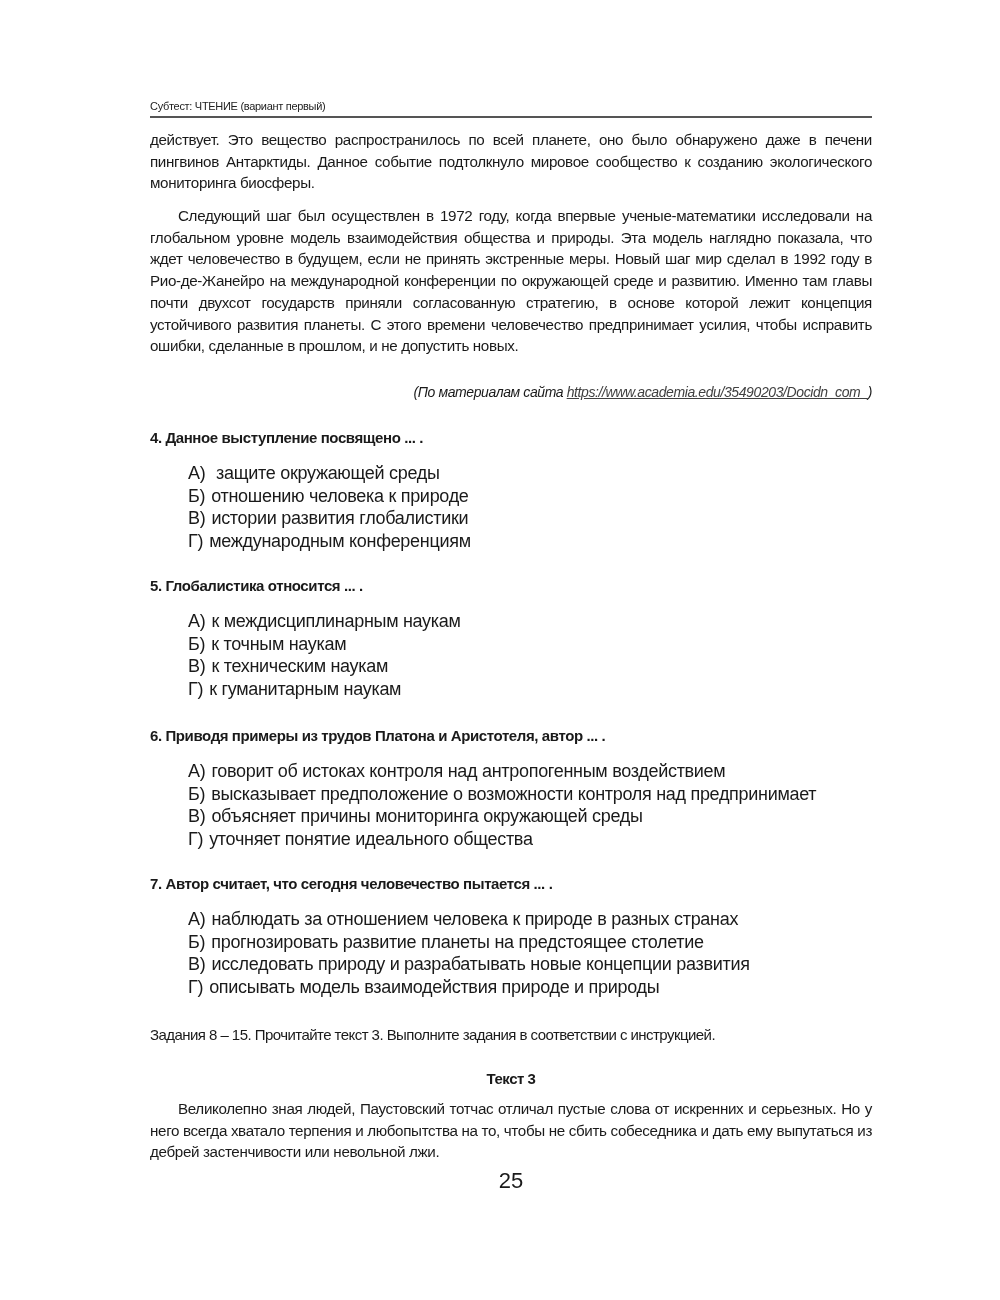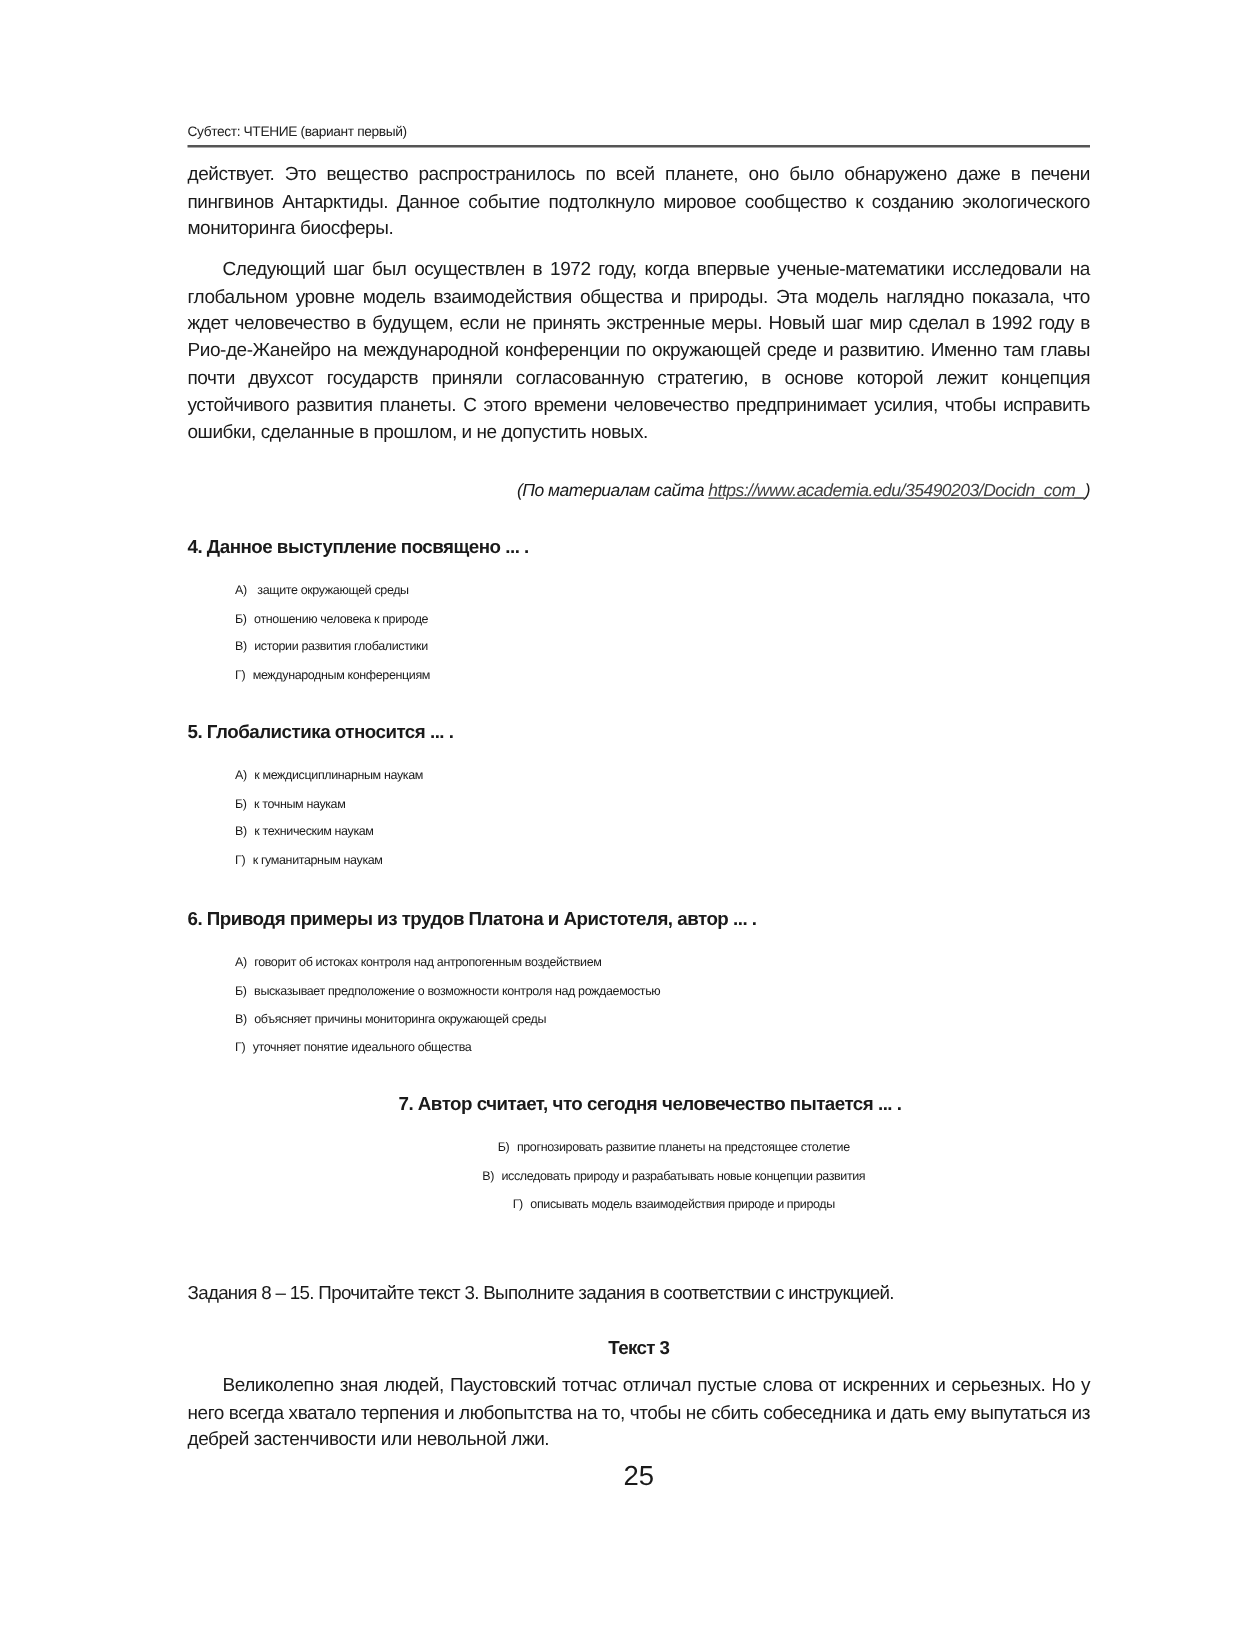--- a/index.html
+++ b/index.html
@@ -10,26 +10,26 @@
   .header-text { font-size: 11px; letter-spacing: -0.3px; color: #222; line-height: 14px; }
   .header-rule { margin-top: 3px; height: 2px; background: #555; width: 722px; }
   .para { font-size: 15.2px; line-height: 21.7px; text-align: justify; margin: 0; letter-spacing: -0.35px; }
   .indent { text-indent: 28px; }
   .p1 { position: absolute; top: 129px; width: 722px; }
   .p2 { position: absolute; top: 205px; width: 722px; }
   .source { position: absolute; top: 384px; right: 0; font-size: 14px; font-style: italic; letter-spacing: -0.4px; }
   .source a { color: #404040; text-decoration: underline; }
   .q { position: absolute; left: 0; width: 740px; }
   .q-title { font-weight: bold; font-size: 15px; letter-spacing: -0.4px; line-height: 20px; margin: 0 0 14px 0; }
-  .opt { font-size: 10px; line-height: 22.5px; padding-left: 38px; letter-spacing: -0.3px; }
+  .opt { font-size: 18px; line-height: 22.5px; padding-left: 38px; letter-spacing: -0.3px; }
   .opt .letter { display: inline-block; margin-right: 6px; }
   .q4 { top: 428px; }
   .q5 { top: 576px; }
   .q6 { top: 726px; }
-  .q7 { top: 874px; text-align: center; }
+  .q7 { top: 874px; }
   .tasks { position: absolute; top: 1026px; left: 0; width: 740px; font-weight: normal; font-size: 15px; letter-spacing: -0.55px; }
   .text-title { position: absolute; top: 1070px; left: 0; width: 722px; text-align: center; font-size: 15px; font-weight: bold; letter-spacing: -0.5px; }
   .p3 { position: absolute; top: 1098px; width: 722px; }
   .page-num { position: absolute; top: 1168px; left: 0; width: 722px; text-align: center; font-size: 22px; }
 </style>
 </head>
 <body>
 
 <div class="page">
 
@@ -57,27 +57,28 @@
     <div class="q-title">5. Глобалистика относится ... .</div>
     <div class="opt"><span class="letter">А)</span><span>к междисциплинарным наукам</span></div>
     <div class="opt"><span class="letter">Б)</span><span>к точным наукам</span></div>
     <div class="opt"><span class="letter">В)</span><span>к техническим наукам</span></div>
     <div class="opt"><span class="letter">Г)</span><span>к гуманитарным наукам</span></div>
   </div>
 
   <div class="q q6">
     <div class="q-title">6. Приводя примеры из трудов Платона и Аристотеля, автор ... .</div>
     <div class="opt"><span class="letter">А)</span><span>говорит об истоках контроля над антропогенным воздействием</span></div>
-    <div class="opt"><span class="letter">Б)</span><span>высказывает предположение о возможности контроля над рождаемостью</span></div>
+    <div class="opt"><span class="letter">Б)</span><span>высказывает предположение о возможности контроля над предпринимает</span></div>
     <div class="opt"><span class="letter">В)</span><span>объясняет причины мониторинга окружающей среды</span></div>
     <div class="opt"><span class="letter">Г)</span><span>уточняет понятие идеального общества</span></div>
   </div>
 
   <div class="q q7">
     <div class="q-title">7. Автор считает, что сегодня человечество пытается ... .</div>
+    <div class="opt"><span class="letter">А)</span><span>наблюдать за отношением человека к природе в разных странах</span></div>
     <div class="opt"><span class="letter">Б)</span><span>прогнозировать развитие планеты на предстоящее столетие</span></div>
     <div class="opt"><span class="letter">В)</span><span>исследовать природу и разрабатывать новые концепции развития</span></div>
     <div class="opt"><span class="letter">Г)</span><span>описывать модель взаимодействия природе и природы</span></div>
   </div>
 
   <div class="tasks">Задания 8 – 15. Прочитайте текст 3. Выполните задания в соответствии с инструкцией.</div>
 
   <div class="text-title">Текст 3</div>
   <p class="para indent p3">Великолепно зная людей, Паустовский тотчас отличал пустые слова от искренних и серьезных. Но у него всегда хватало терпения и любопытства на то, чтобы не сбить собеседника и дать ему выпутаться из дебрей застенчивости или невольной лжи.</p>
 

